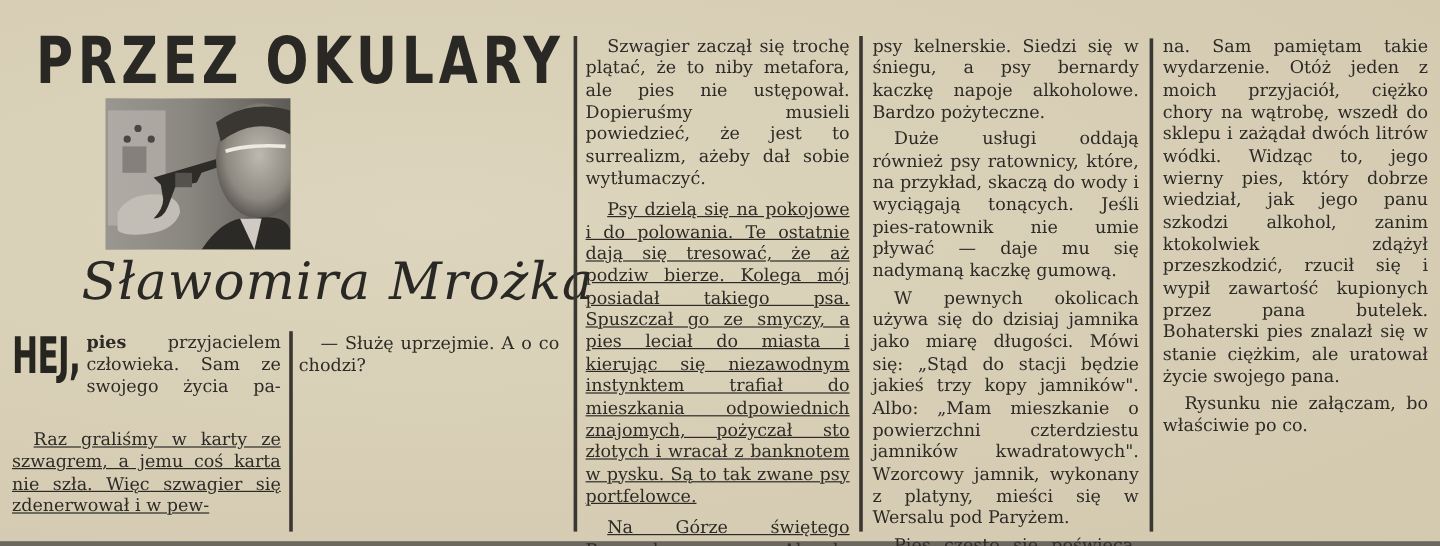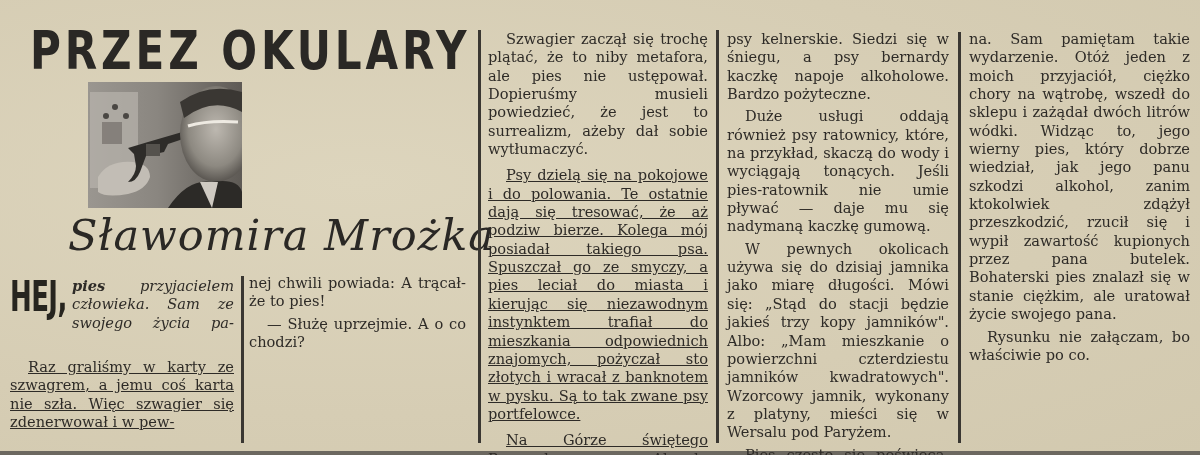--- a/index.html
+++ b/index.html
@@ -41,21 +41,21 @@
   .col p.gap { margin-top:8px;text-decoration:underline; }
   .col p.gap2 { margin-top:4px; }
   .sep { position:absolute; width:3px; background:#3a3732; }
   .hej {
     position:absolute; left:10px; top:276px;
     font-family:"DejaVu Sans","Liberation Sans",sans-serif; font-weight:bold;
     font-size:42px; line-height:42px; letter-spacing:-1px;
     transform:scaleX(0.62); transform-origin:left top; color:#27251f;
   }
   .t-bold { font-weight:bold; }
-  .last-line { text-align-last: justify; font-style: italic; }
+  .last-line { text-align-last: justify; }
 </style>
 </head>
 <body>
 
 <div class="bottom-strip"></div>
 
 <div class="title">PRZEZ OKULARY</div>
 
 <div class="photo" title="Portrait of a man with glasses holding a revolver to his temple">
   <svg width="154" height="126" viewBox="0 0 154 126">
@@ -100,21 +100,20 @@
 <div class="col" style="left:72px; top:277px; width:162px;">
     <p class="noind last-line"><span class="t-bold">pies</span> przyjacielem człowieka. Sam ze swojego życia pa-</p>
   </div>
 <div class="col" style="left:10px; top:350px; width:224px;">
     <p class="gap">Raz graliśmy w karty ze szwagrem, a jemu coś karta nie szła. Więc szwagier się zdenerwował i w pew-</p>
   </div>
 
 <div class="sep" style="left:241px; top:276px; height:167px;"></div>
 
 <div class="col" style="left:249px; top:274px; width:217px;">
-  <p class="noind">nej chwili powiada: A trącał-że to pies!</p>
   <p class="gap2">— Służę uprzejmie. A o co chodzi?</p>
 </div>
 
 <div class="sep" style="left:478px; top:30px; height:413px;"></div>
 
 <div class="col" style="left:488px; top:30px; width:220px;">
   <p>Szwagier zaczął się trochę plątać, że to niby metafora, ale pies nie ustępował. Dopieruśmy musieli powiedzieć, że jest to surrealizm, ażeby dał sobie wytłumaczyć.</p>
   <p class="gap">Psy dzielą się na pokojowe i do polowania. Te ostatnie dają się tresować, że aż podziw bierze. Kolega mój posiadał takiego psa. Spuszczał go ze smyczy, a pies leciał do miasta i kierując się niezawodnym instynktem trafiał do mieszkania odpowiednich znajomych, pożyczał sto złotych i wracał z banknotem w pysku. Są to tak zwane psy portfelowce.</p>
   <p class="gap">Na Górze świętego Bernarda, w Alpach, występują natomiast tak zwane</p>
 </div>

